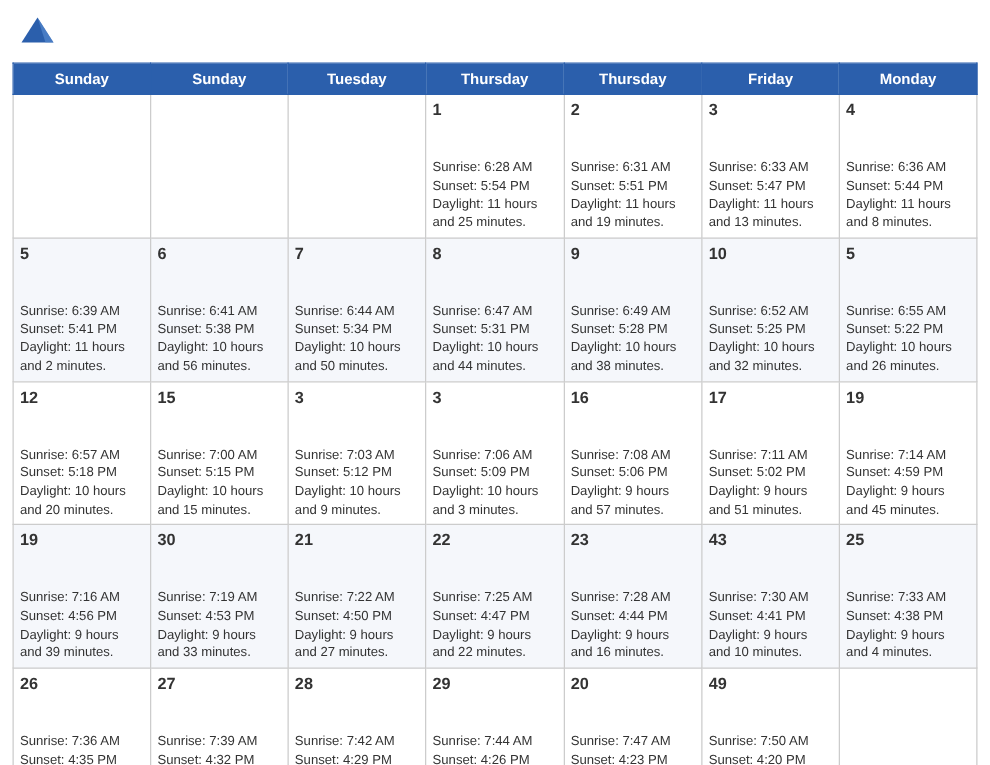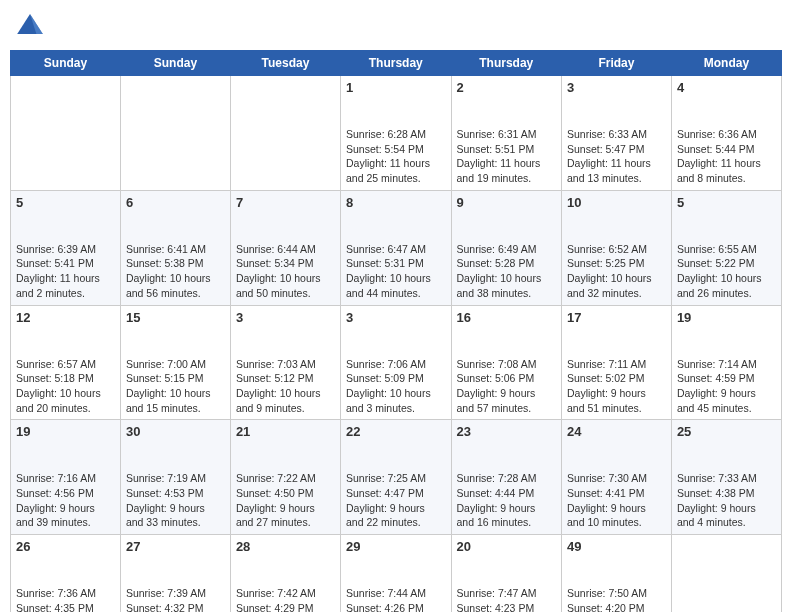--- a/index.html
+++ b/index.html
@@ -223,21 +223,21 @@
         </td>
         <td>
           <div class="day-number">22</div>
           <div class="day-info">Sunrise: 7:25 AM<br>Sunset: 4:47 PM<br>Daylight: 9 hours<br>and 22 minutes.</div>
         </td>
         <td>
           <div class="day-number">23</div>
           <div class="day-info">Sunrise: 7:28 AM<br>Sunset: 4:44 PM<br>Daylight: 9 hours<br>and 16 minutes.</div>
         </td>
         <td>
-          <div class="day-number">24</div>
+          <div class="day-number">43</div>
           <div class="day-info">Sunrise: 7:30 AM<br>Sunset: 4:41 PM<br>Daylight: 9 hours<br>and 10 minutes.</div>
         </td>
         <td>
           <div class="day-number">25</div>
           <div class="day-info">Sunrise: 7:33 AM<br>Sunset: 4:38 PM<br>Daylight: 9 hours<br>and 4 minutes.</div>
         </td>
       </tr>
       <tr>
         <td>
           <div class="day-number">26</div>

